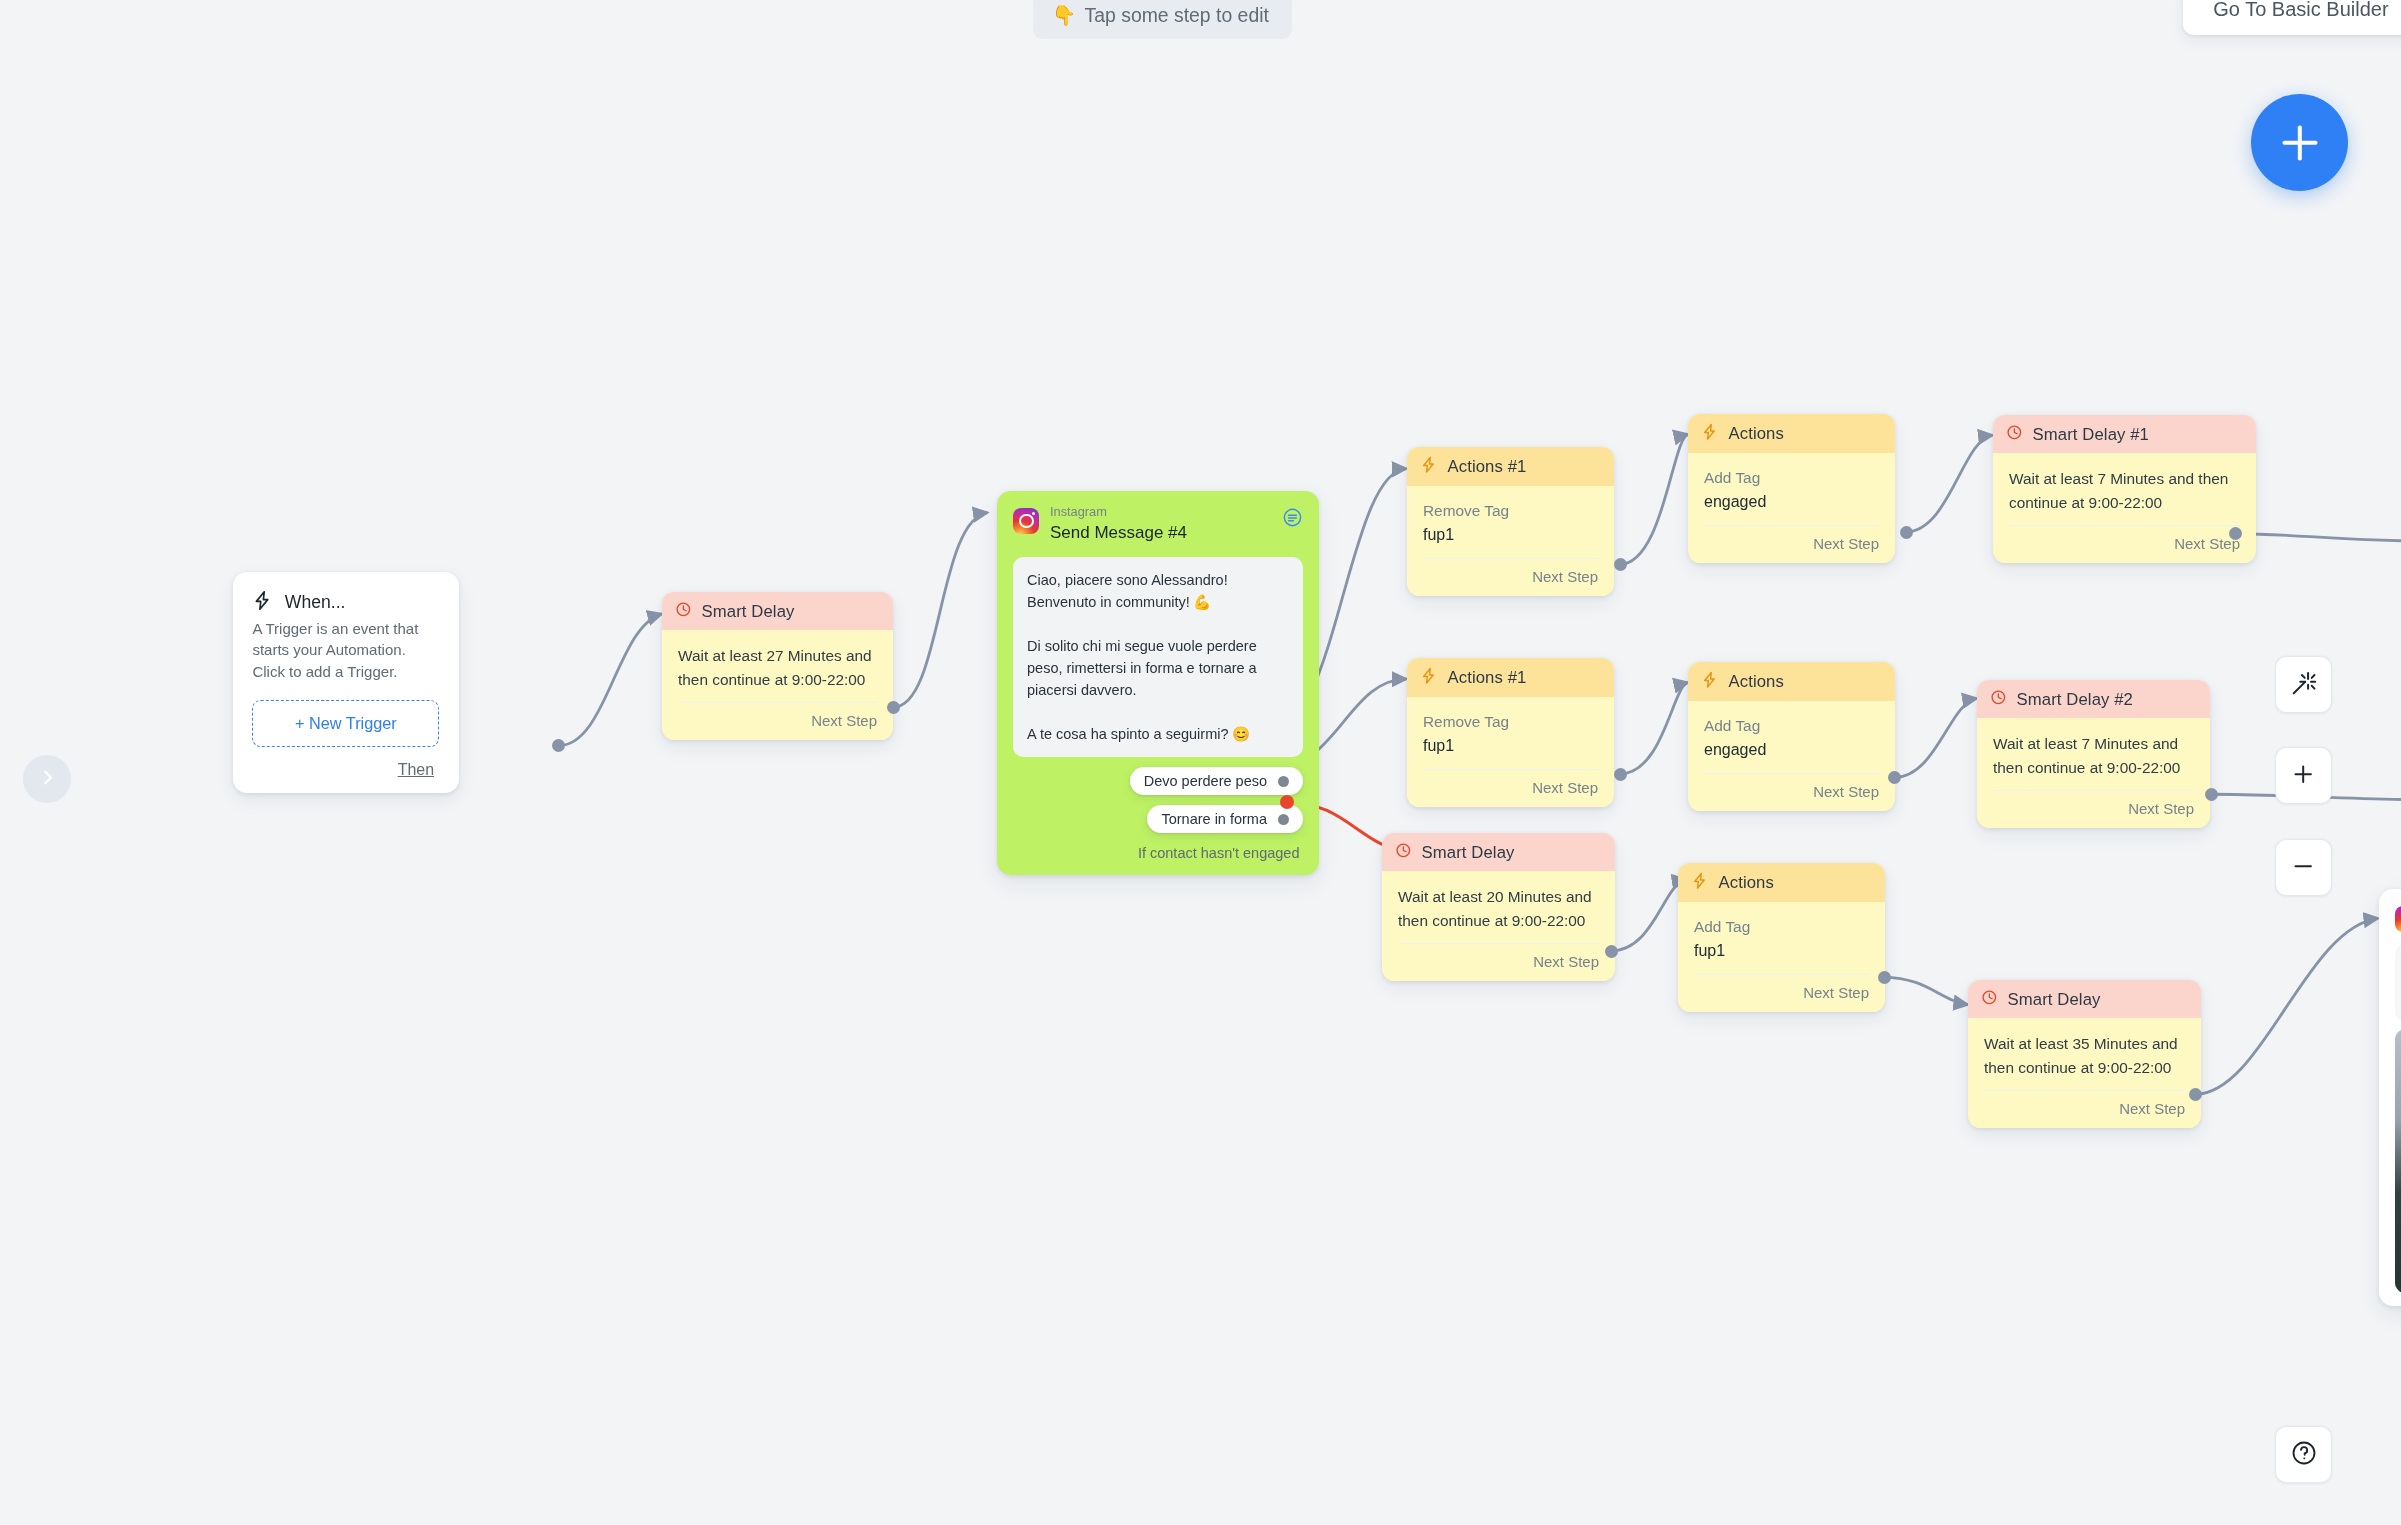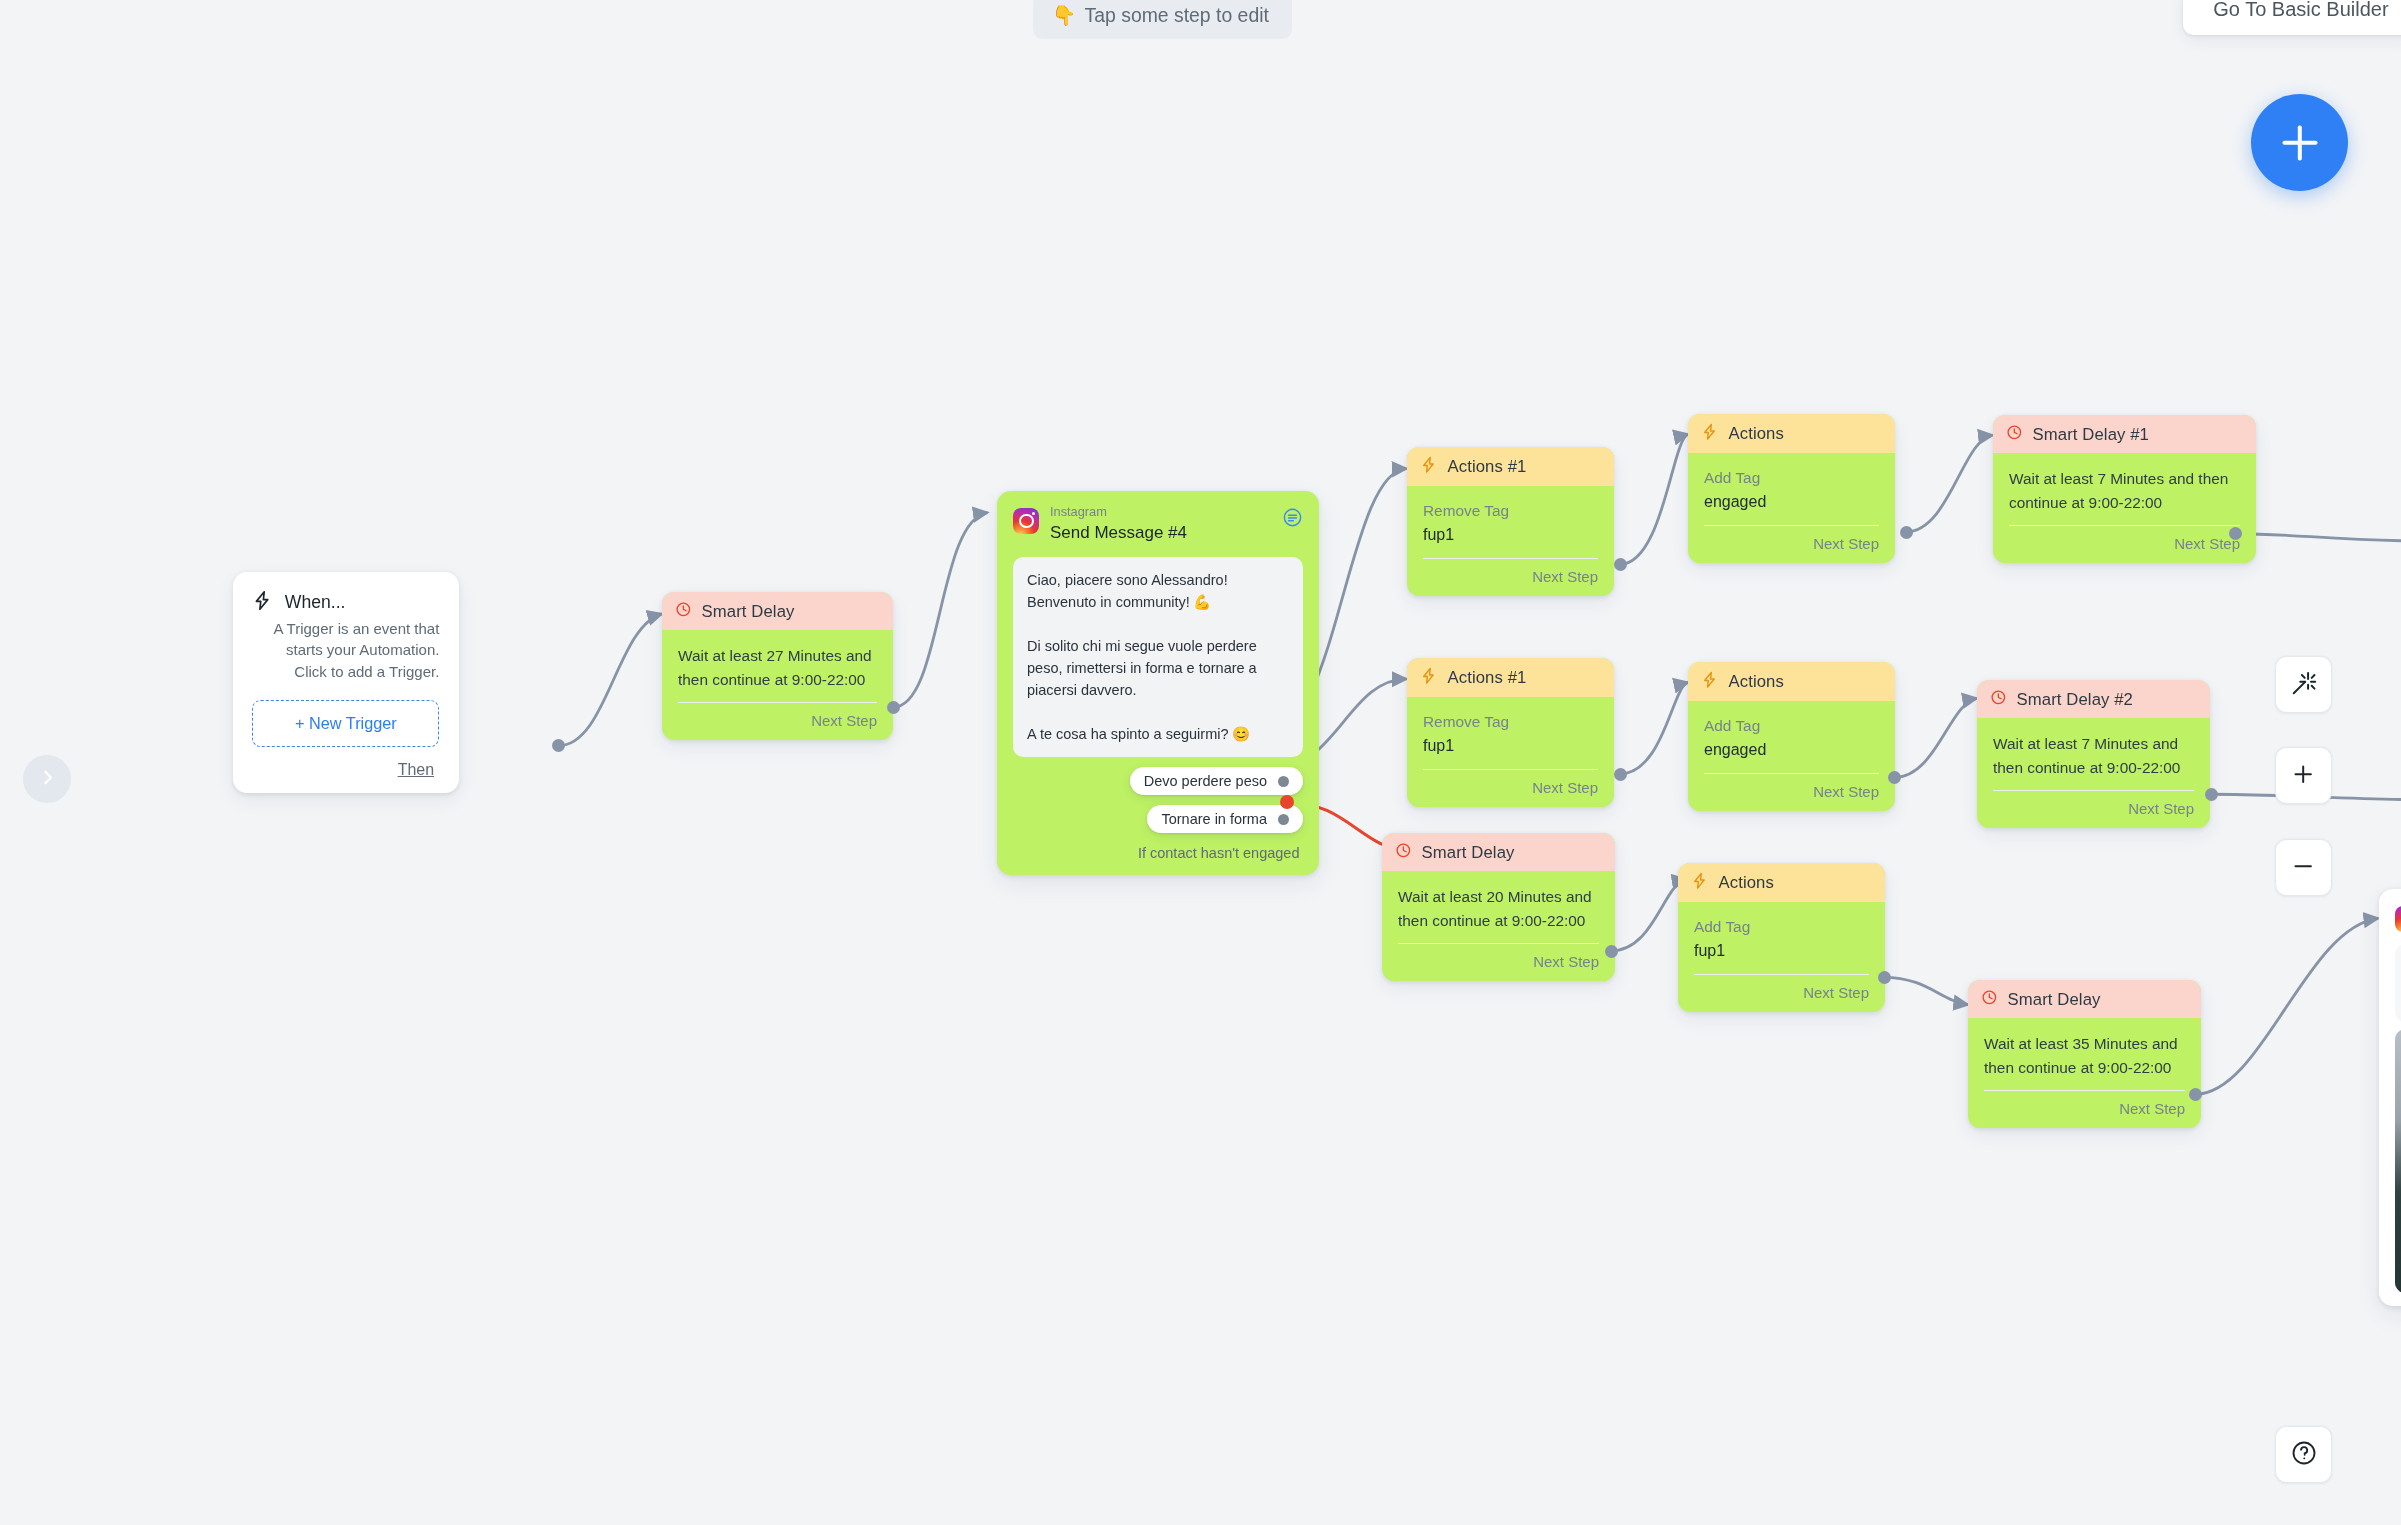--- a/index.html
+++ b/index.html
@@ -20,21 +20,21 @@
   #wires {
     position: absolute;
     left: 0; top: 0;
     width: 2401px; height: 1526px;
     pointer-events: none;
     z-index: 1;
   }
   
   .node {
     position: absolute;
-    background: #bef264;
+    background: #fef9c3;
     border-radius: 12.3px;
     box-shadow: 0 1.8px 4.4px rgba(40,55,80,.10), 0 7px 19.4px rgba(40,55,80,.07);
     z-index: 5;
     overflow: hidden;
   }
   .node-head {
     display: flex;
     align-items: center;
     gap: 9.7px;
     padding: 8.8px 14px 8px 13.2px;
@@ -96,21 +96,20 @@
     gap: 11.4px;
     font-size: 17.6px;
     color: #1d252c;
     margin-bottom: 2px;
   }
   .trigger-desc {
     font-size: 15px;
     line-height: 1.45;
     color: #5f6b76;
     margin-bottom: 16.7px;
-    text-align: right;
   }
   .new-trigger-btn {
     border: 1.8px dashed #3d82e8;
     border-radius: 8.8px;
     color: #2d7ef0;
     font-size: 16.3px;
     text-align: center;
     padding: 13.2px 0;
     cursor: pointer;
     background: transparent;

